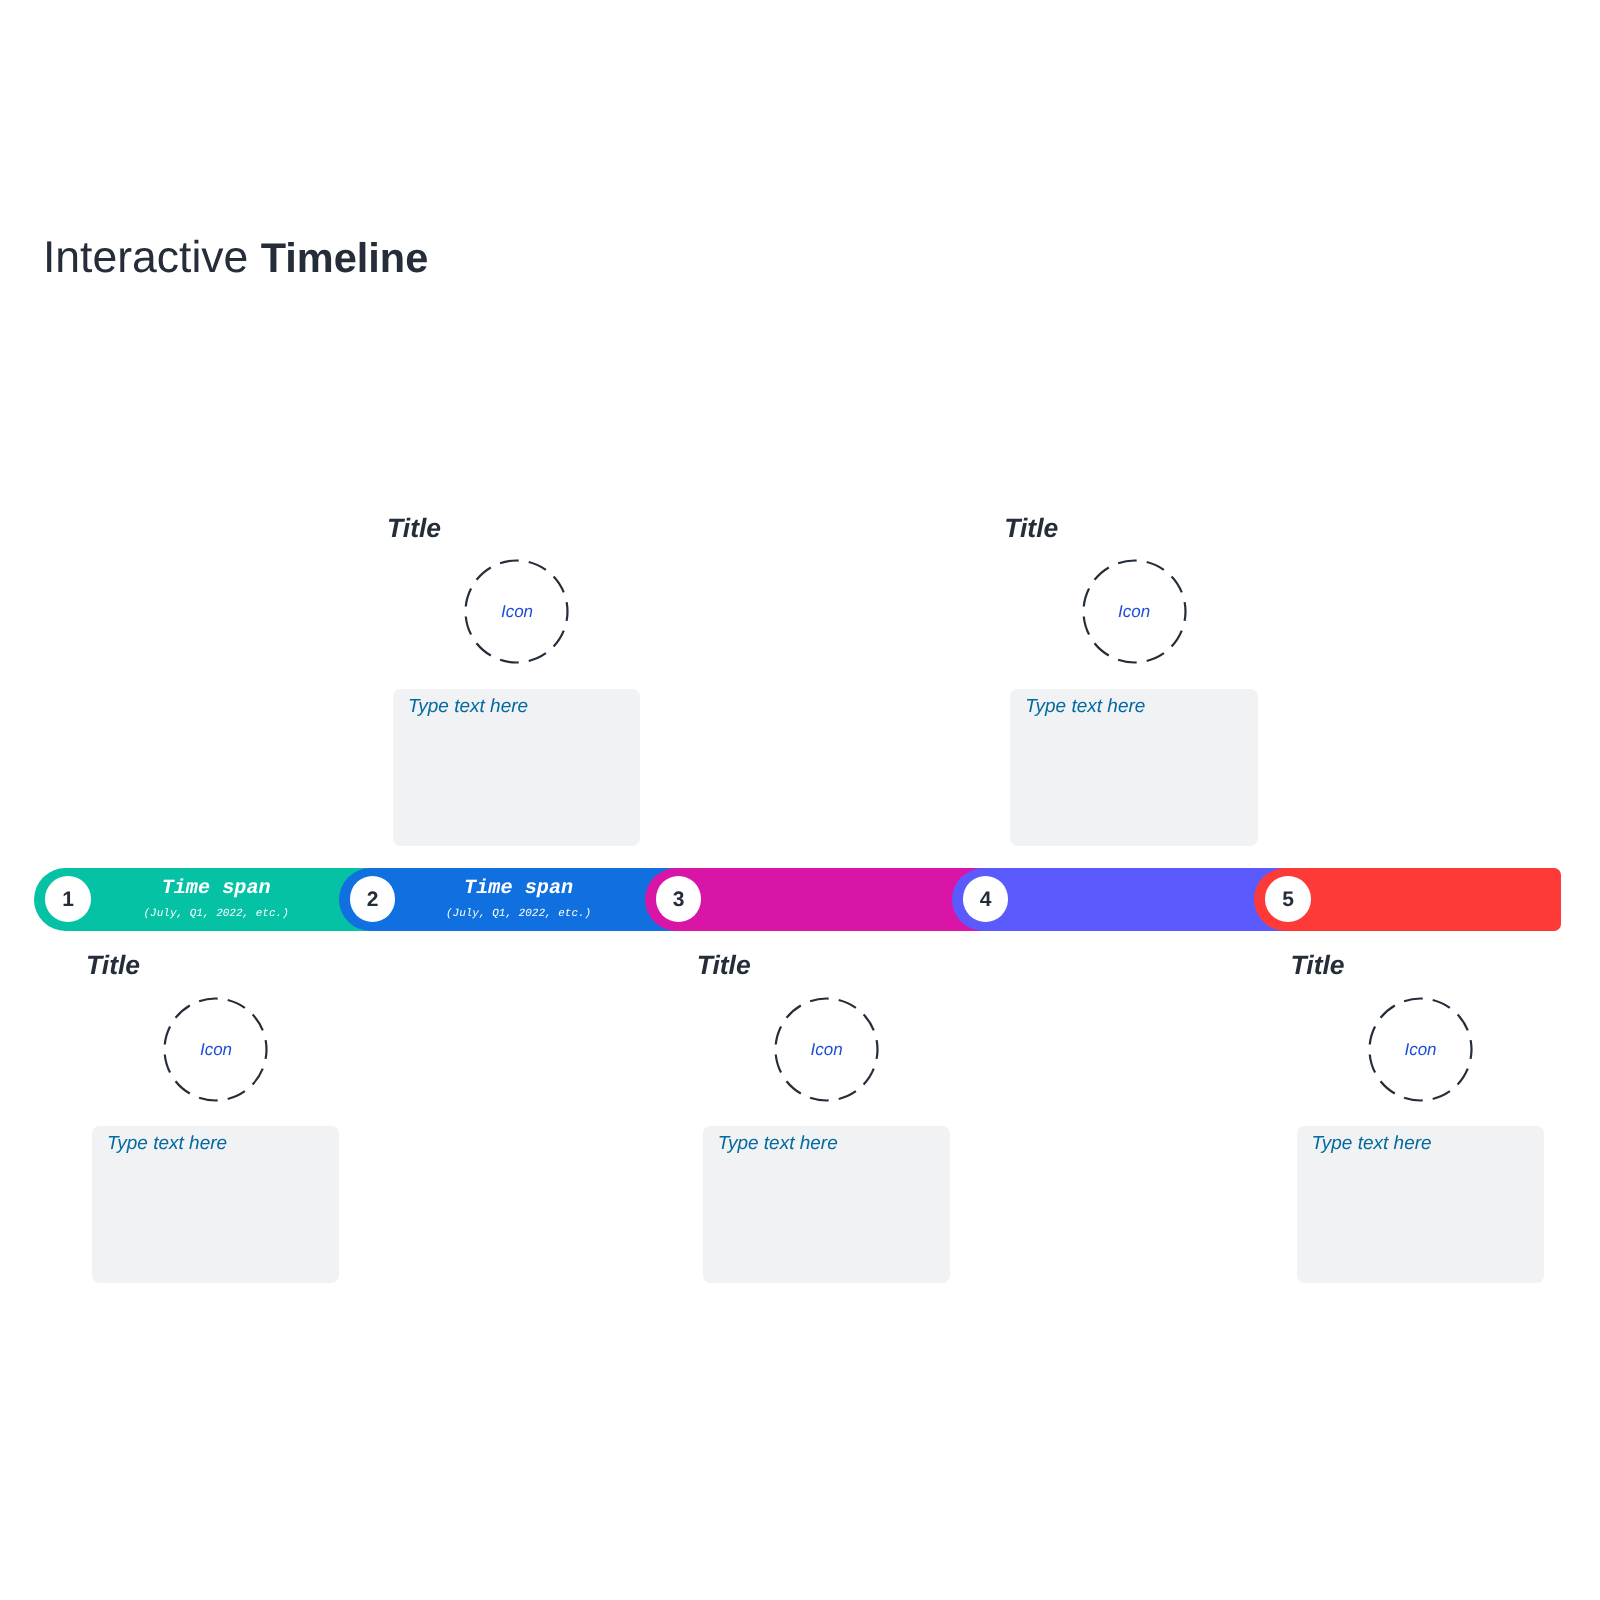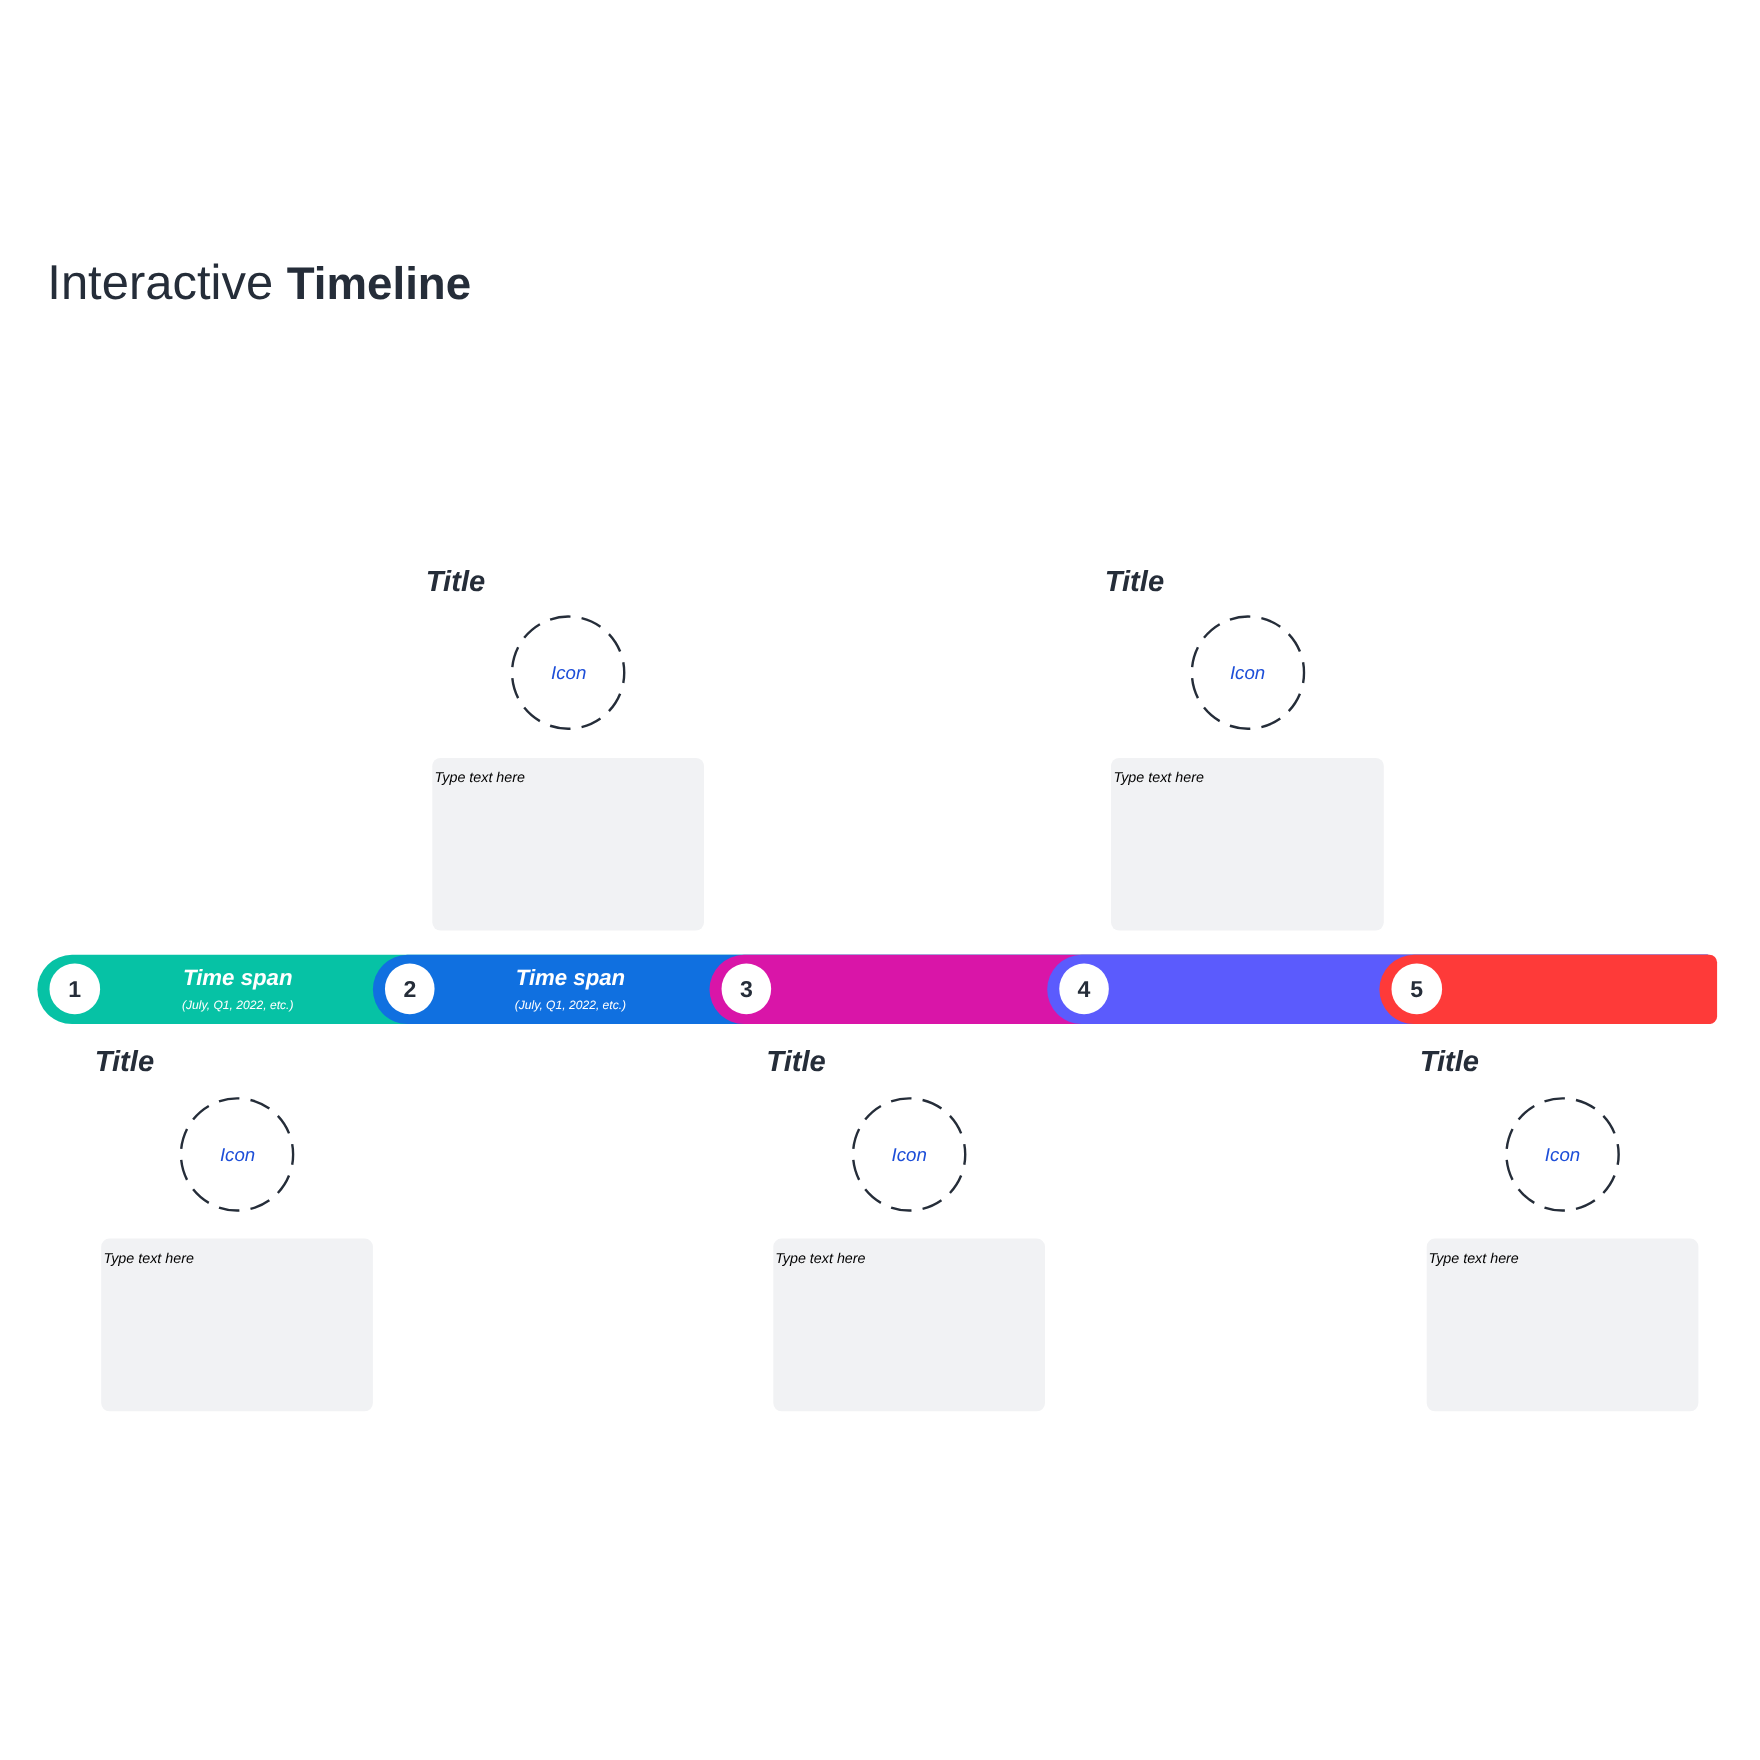--- a/index.html
+++ b/index.html
@@ -27,21 +27,21 @@
     border-radius:31.75px 7px 7px 31.75px;
   }
   .seg-1 { left:34.4px;   background:#06c2a5; z-index:1; }
   .seg-2 { left:339.1px;  background:#1070e0; z-index:2; }
   .seg-3 { left:645px;    background:#d915a8; z-index:3; }
   .seg-4 { left:951.9px;  background:#5b5bfd; z-index:4; }
   .seg-5 { left:1254.4px; background:#fe3a39; z-index:5; right:39.3px; }
 
   .seg .seglabel {
     position:absolute; left:56px; top:0; height:63.5px;
-    color:#ffffff; font-style:italic; pointer-events:none; text-align:center;
+    color:#ffffff; font-style:italic; pointer-events:none; text-align:center;font-family:Liberation Mono, monospace;
   }
   .seg-1 .seglabel { width:251.5px; }
   .seg-2 .seglabel { width:247px; }
   .seg .seglabel .l1 { position:absolute; left:0; right:0; top:11.5px; font-weight:700; font-size:20.2px; line-height:20px; }
   .seg .seglabel .l2 { position:absolute; left:0; right:0; top:36.5px; font-weight:400; font-size:11px; line-height:20px; }
 
   .dot {
     position:absolute; left:10.85px; top:8.75px; width:45.5px; height:45.5px;
     border-radius:50%; background:#ffffff;
     display:flex; align-items:center; justify-content:center;
@@ -60,22 +60,22 @@
   .item .circ .icontext {
     position:absolute; left:0; top:0; width:105px; height:105px;
     display:flex; align-items:center; justify-content:center;
     font-style:italic; font-size:17px; line-height:17px; color:#1d4ed8;
   }
   .item .box {
     position:absolute; left:0; width:247.4px; height:157px;
     background:#f1f2f4; border-radius:7.5px;
   }
   .item .box .ph {
-    position:absolute; left:2px; top:7.5px;
-    font-style:italic; font-size:13px; line-height:21px; color:#000000;
+    position:absolute; left:15px; top:7.5px;
+    font-style:italic; font-size:19px; line-height:21px; color:#0369a1;
   }
 
   
   .item.below .ttl  { top:952.2px; }
   .item.below .circ { top:997px; }
   .item.below .box  { top:1125.5px; }
   
   .item.above .ttl  { top:515.2px; }
   .item.above .circ { top:559.2px; }
   .item.above .box  { top:688.5px; }

